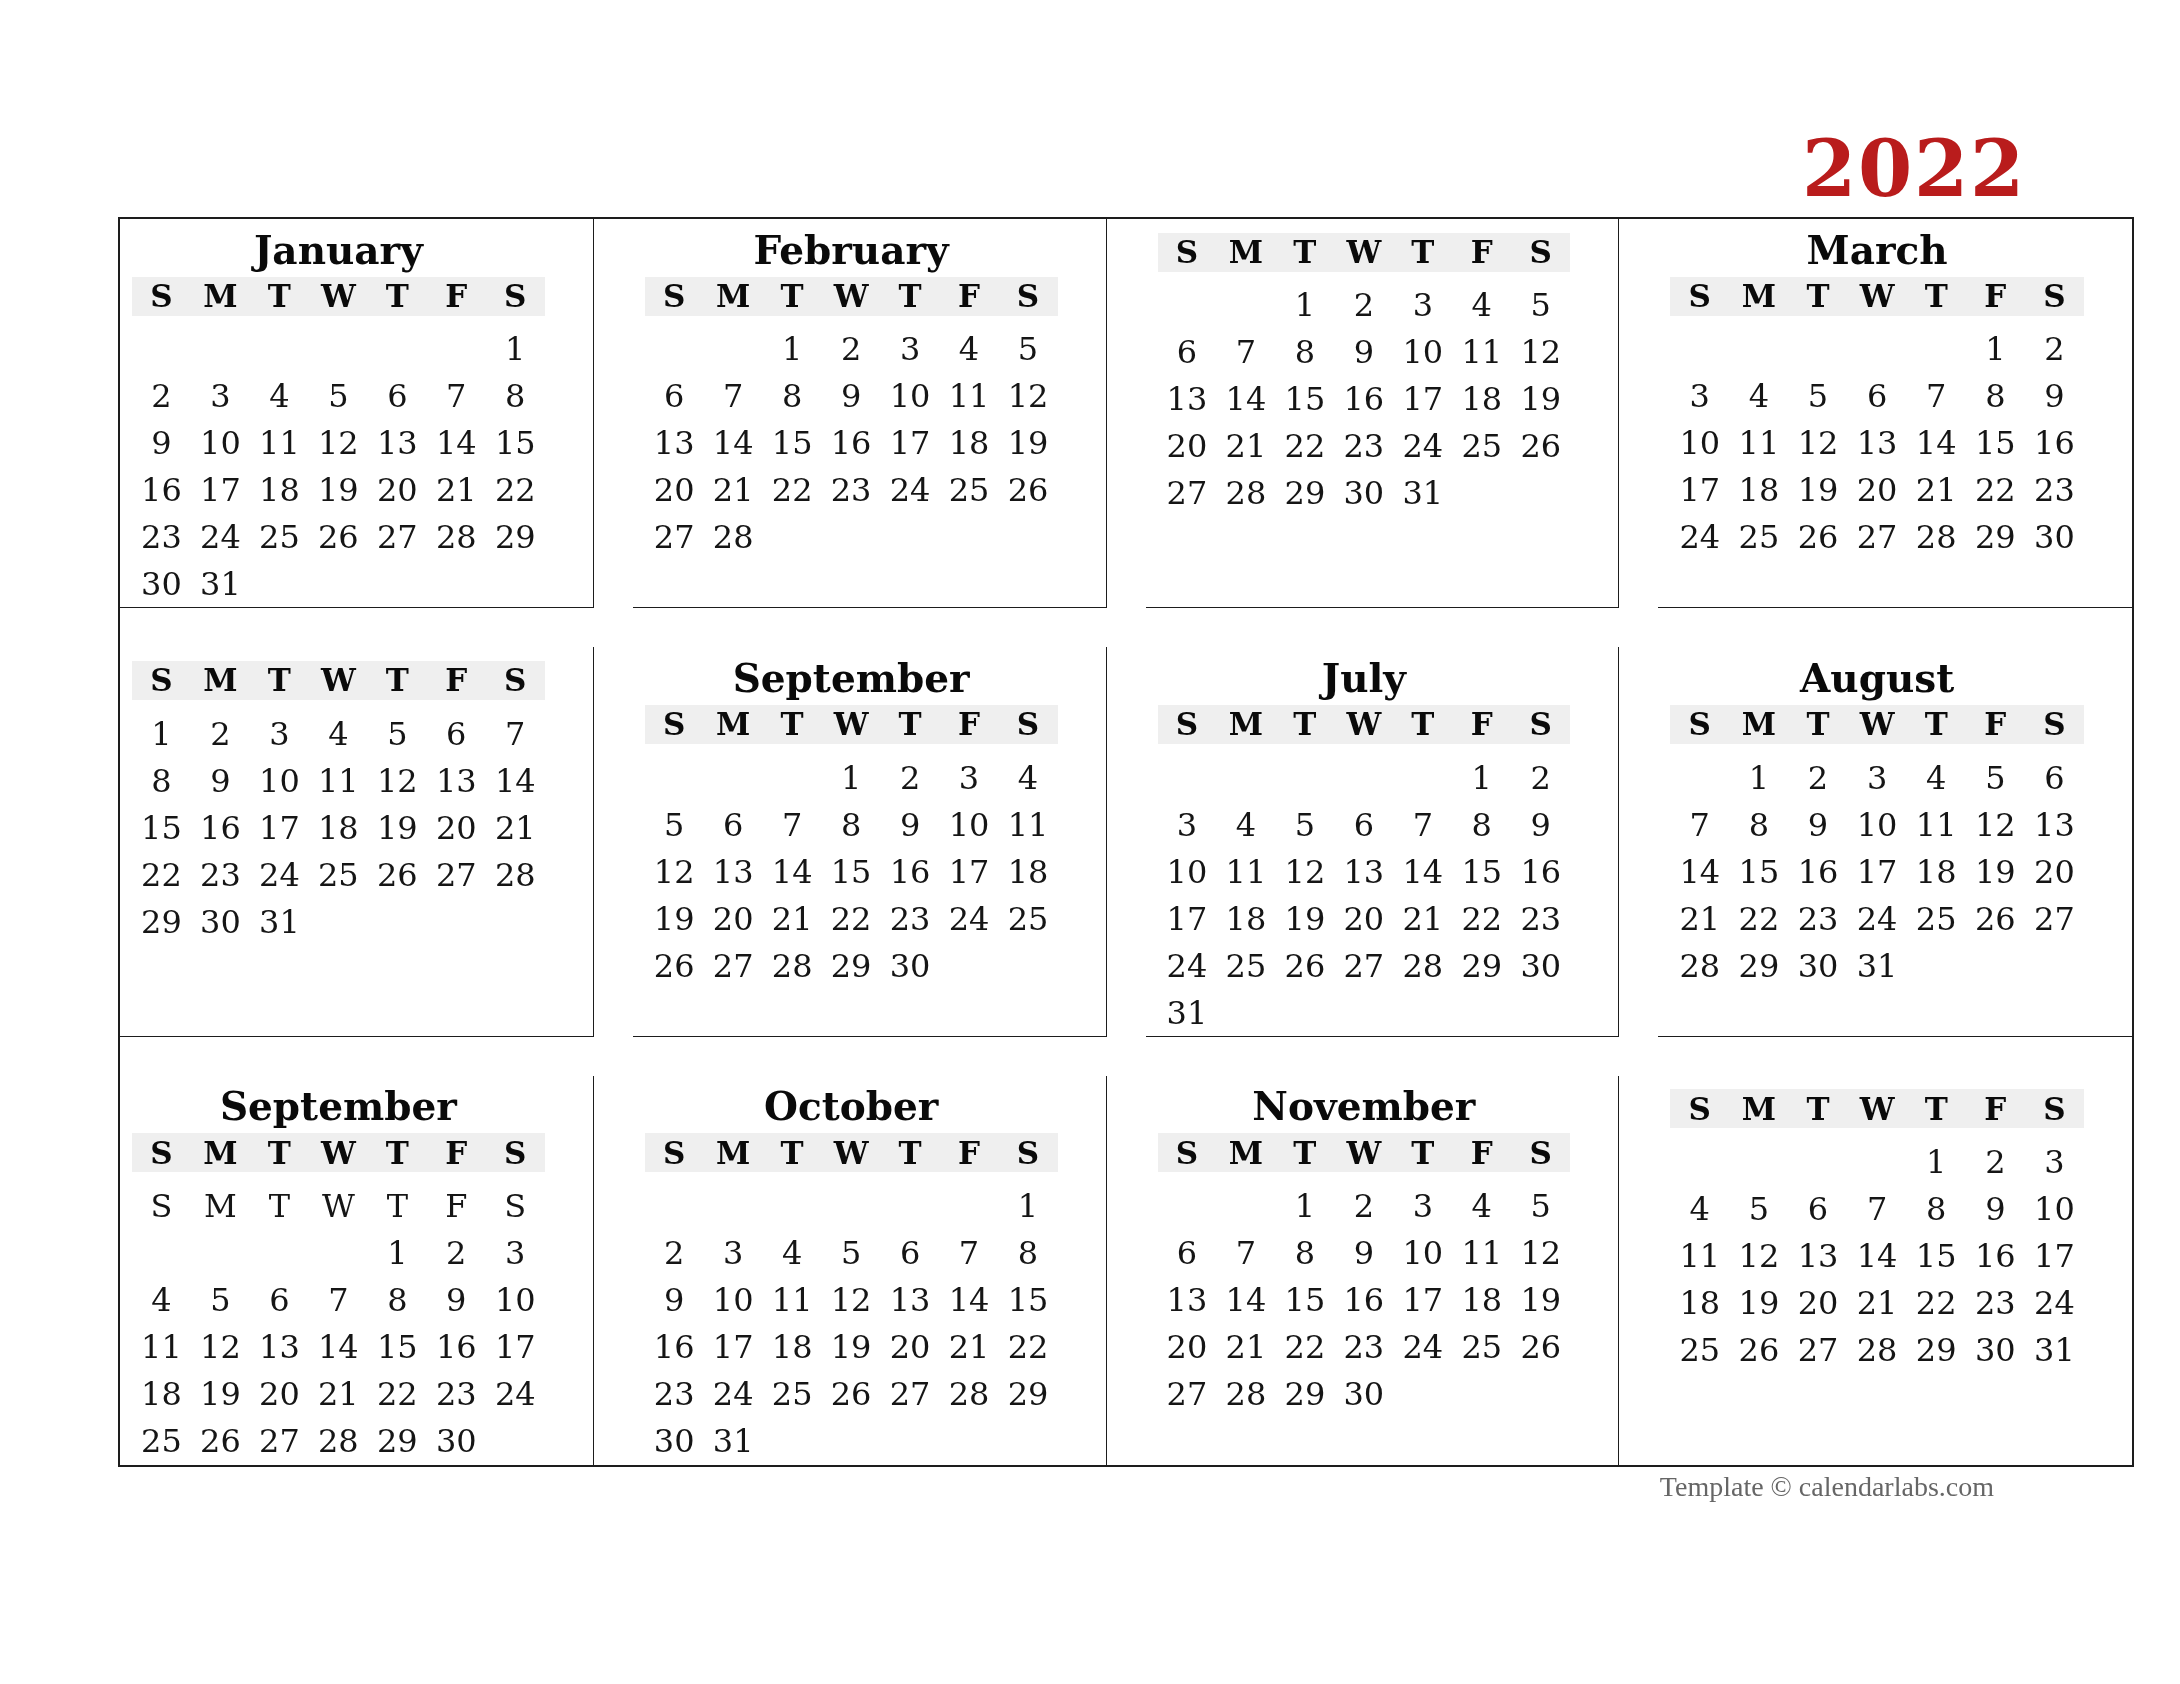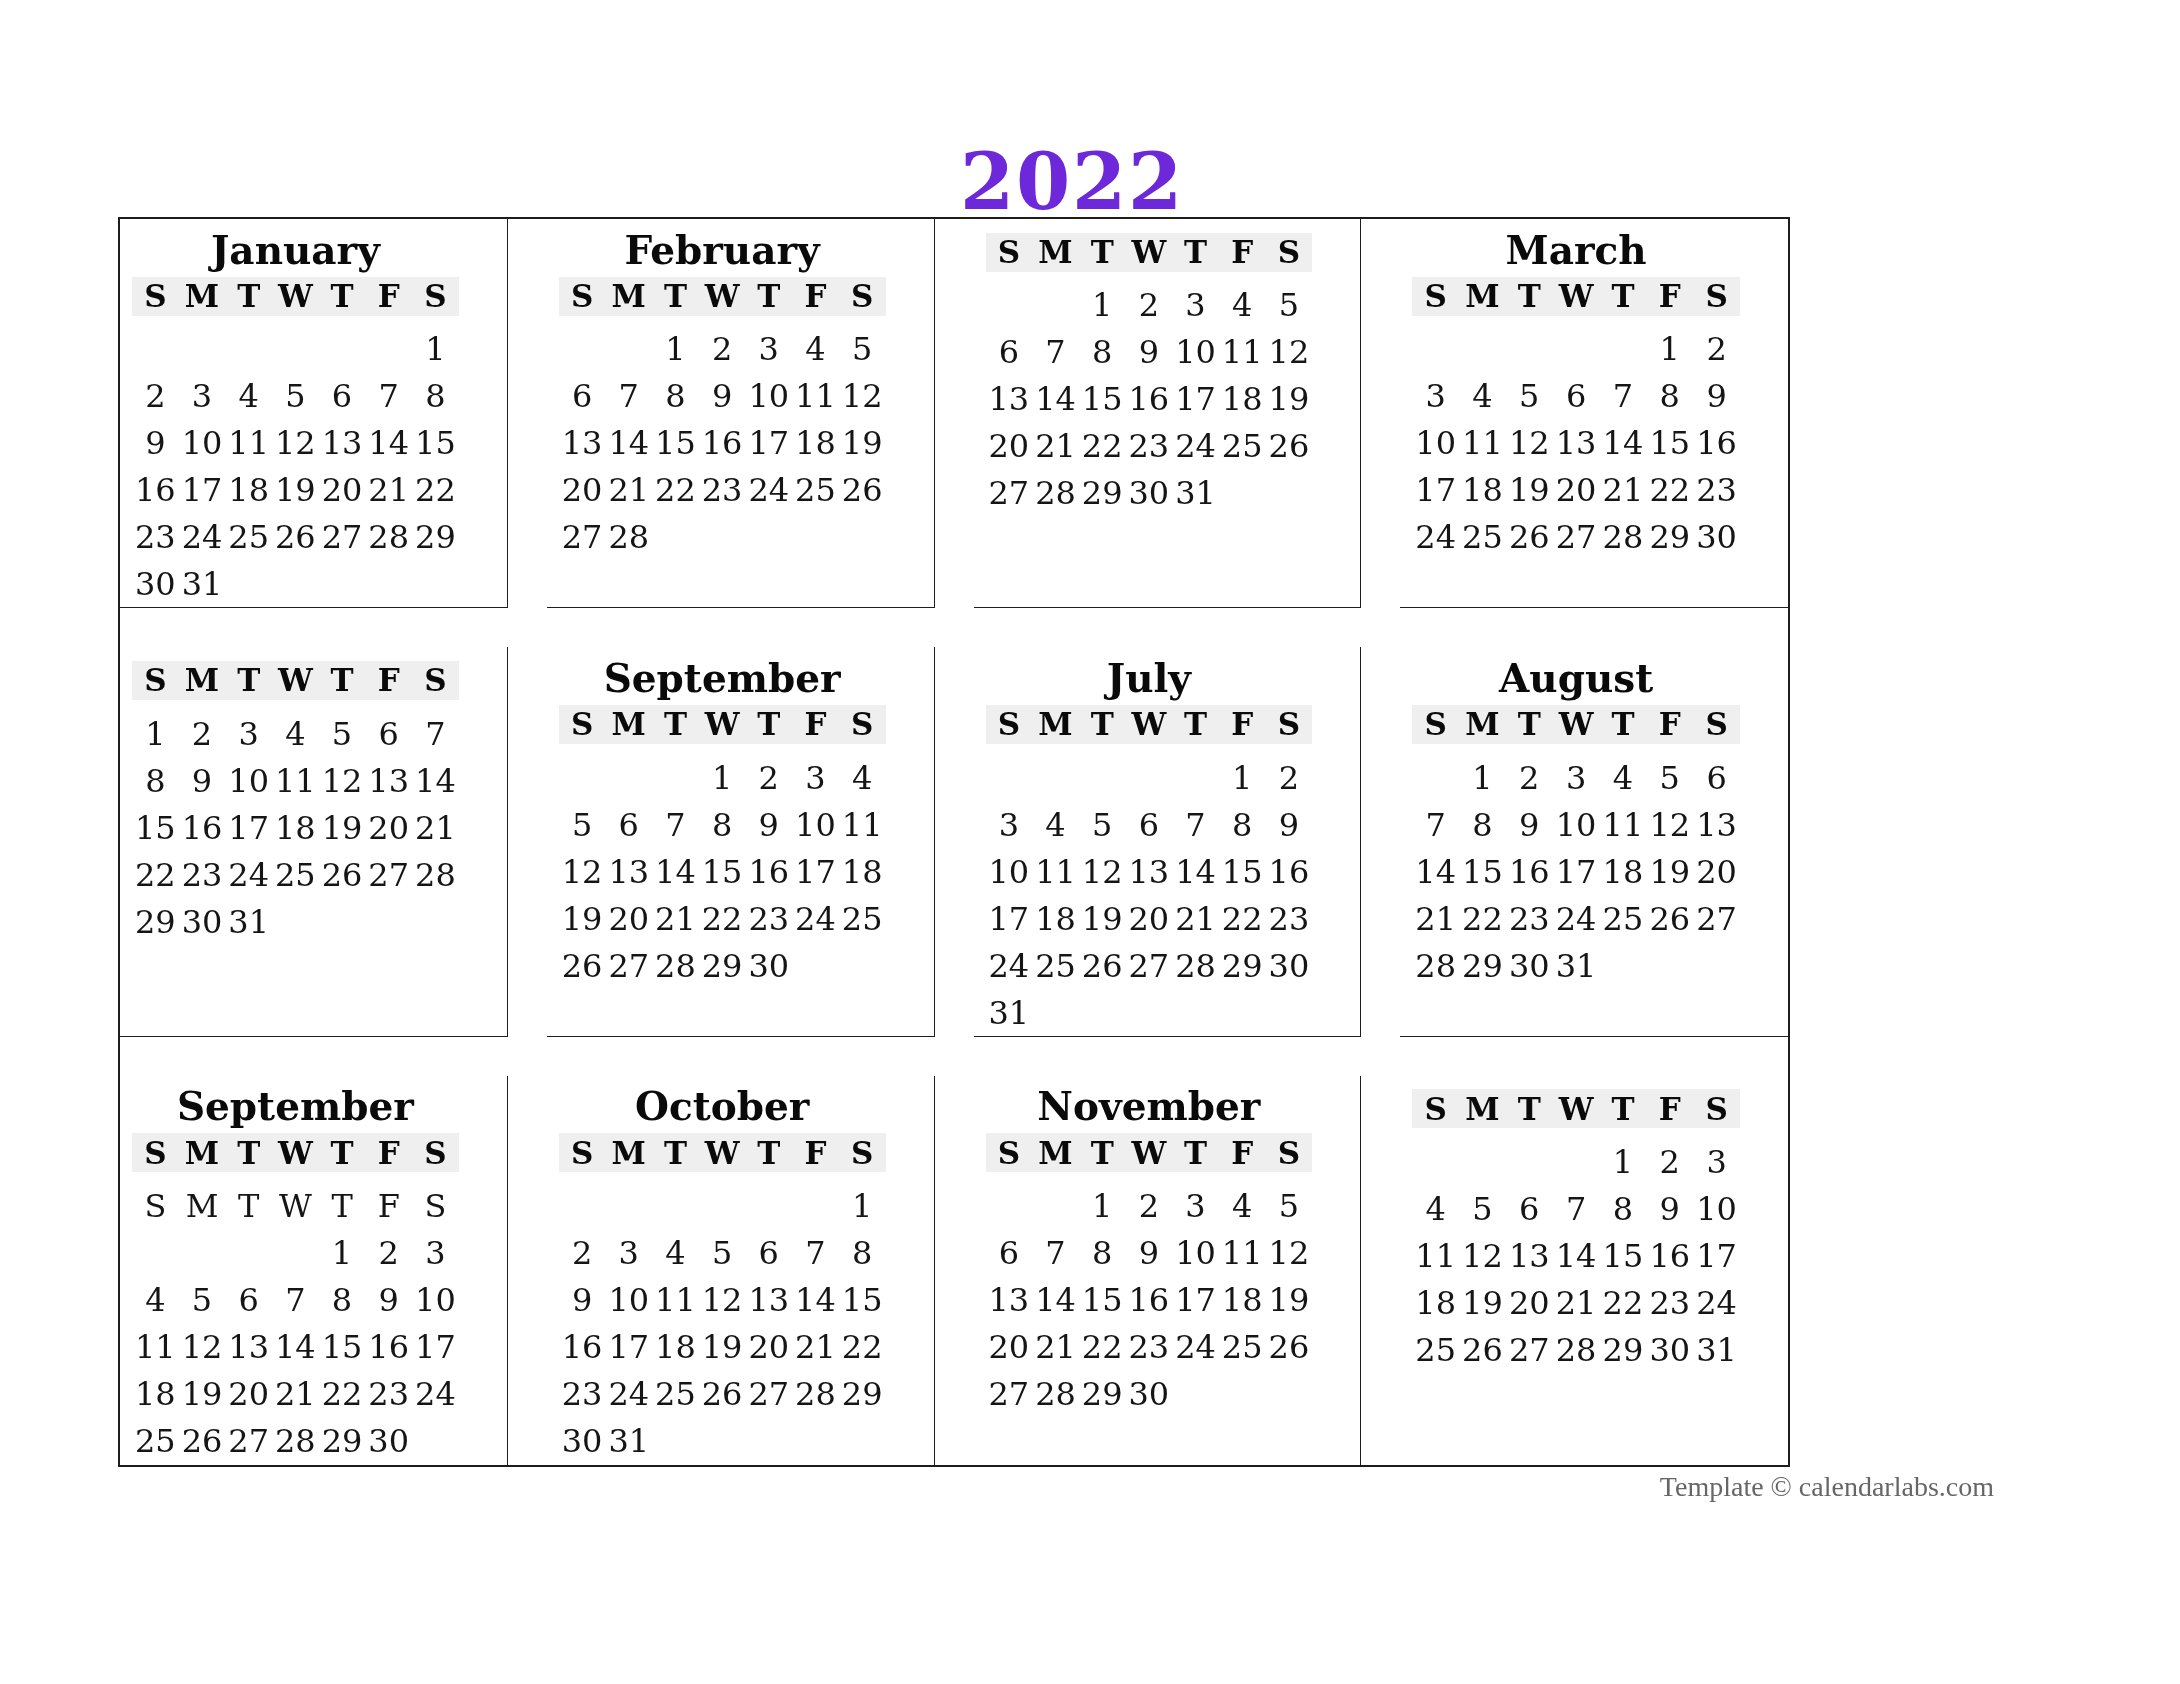--- a/index.html
+++ b/index.html
@@ -3,25 +3,25 @@
 <meta charset="utf-8">
 <style>
   html,body{margin:0;padding:0;}
   body{
     width:2181px;height:1685px;position:relative;background:#ffffff;
     font-family:"DejaVu Serif","Liberation Serif",serif;
     color:#111;
   }
   .year-title{
     position:absolute;left:118px;top:128px;width:1908px;
-    text-align:center;font-size:78px;font-weight:bold;line-height:82px;
-    letter-spacing:1.7px;color:#6d28d9;margin-top:13px;
+    text-align:right;font-size:78px;font-weight:bold;line-height:82px;
+    letter-spacing:1.7px;color:#b91c1c;
   }
   .calendar-grid{
-    position:absolute;left:118px;top:217px;width:1672px;height:1250px;
+    position:absolute;left:118px;top:217px;width:2016px;height:1250px;
     box-sizing:border-box;border:2.6px solid var(--border,#1d1d1d);
     display:grid;grid-template-columns:repeat(4,1fr);grid-template-rows:repeat(3,1fr);
     background:#fff;
     gap:39px;
   }
   .month{
     box-sizing:border-box;
     border-right:1.7px solid var(--border,#1d1d1d);
     border-bottom:1.7px solid var(--border,#1d1d1d);
     padding:8.5px 48px 0 12px;

